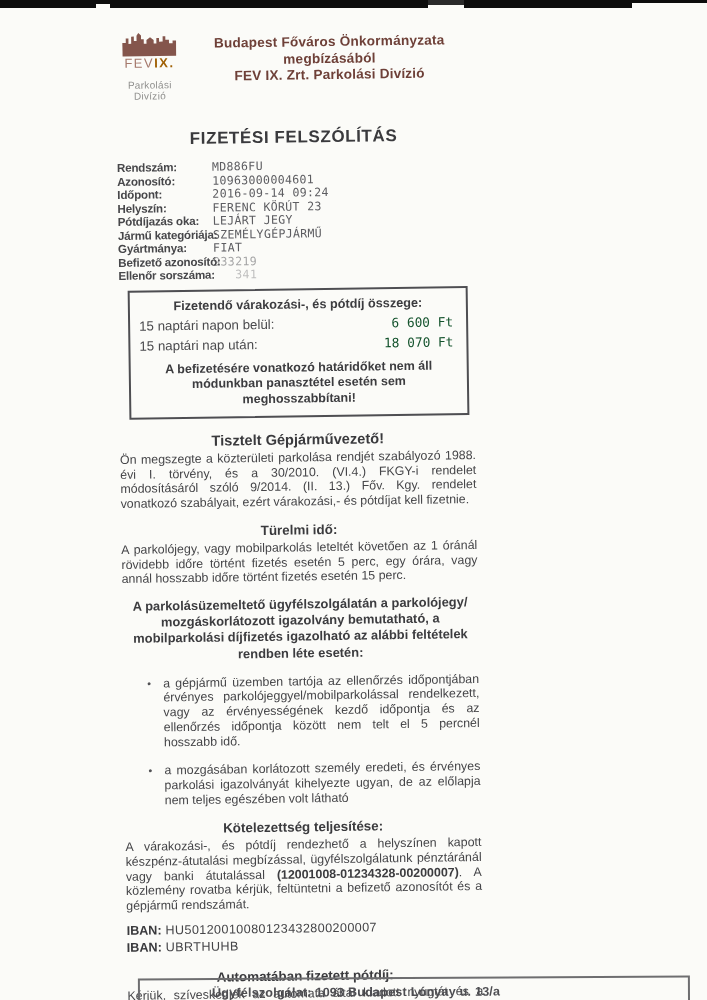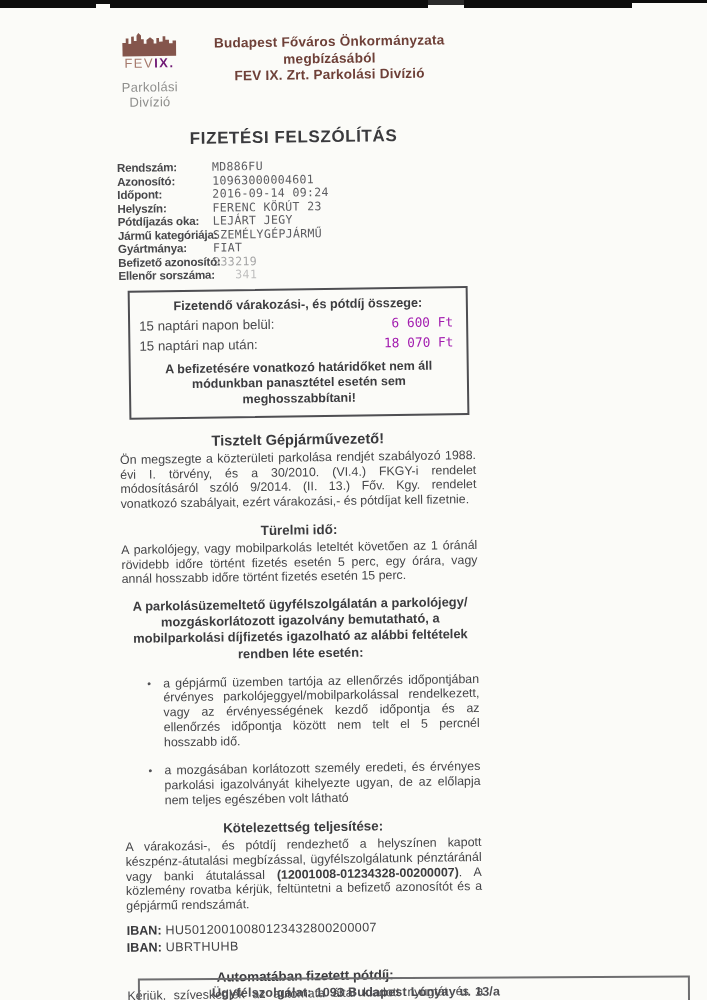--- a/index.html
+++ b/index.html
@@ -8,41 +8,41 @@
   
   .strip{position:absolute;background:#0d0d0d;}
   
   .doc{position:absolute;left:114px;top:30px;width:356px;
        transform:rotate(-0.8deg);transform-origin:top left;}
   .hdr{position:relative;min-height:76px;}
   .logo{position:absolute;left:0;top:2px;width:70px;text-align:center;}
   .logo svg{display:block;margin:0 auto;}
   .logo-word{font-size:13px;letter-spacing:1.5px;margin-top:-2px;}
   .logo-fev{color:#a5796c;font-weight:400;margin-top:40px;}
-  .logo-ix{color:#701a75;font-weight:bold;}
-  .logo-div{font-size:13px;color:#8f8f8d;margin-top:9px;letter-spacing:.3px;}
+  .logo-ix{color:#a16207;font-weight:bold;}
+  .logo-div{font-size:10px;color:#8f8f8d;margin-top:9px;letter-spacing:.3px;}
   .org{margin-left:74px;padding-top:7px;text-align:center;font-weight:bold;
        color:#6e4038;font-size:13.6px;line-height:16.5px;letter-spacing:.2px;}
   .title{text-align:center;font-size:17px;font-weight:bold;color:#3a3a3d;
          letter-spacing:.6px;margin-top:24px;}
   
   .fields{margin-top:11px;}
   .frow{position:relative;height:13.5px;font-size:11.6px;}
   .flabel{position:absolute;left:1px;top:0;font-weight:bold;color:#47474a;
           letter-spacing:-.2px;white-space:nowrap;}
   .fvalue{position:absolute;left:96px;top:0;font-family:"DejaVu Sans Mono",monospace;
           font-size:11.6px;color:#5d5d61;white-space:pre;letter-spacing:.3px;}
   .fade1{opacity:.55;}
   .fade2{opacity:.38;}
   
   .pbox{margin:8px 0 0 10px;width:318px;border:2px solid #4e4e52;padding:7px 9px 9px;}
   .pbox-title{text-align:center;font-weight:bold;font-size:12.7px;color:#3c3c3f;}
   .prow{display:flex;justify-content:space-between;align-items:baseline;margin-top:5px;}
   .prow-label{font-size:13.3px;color:#4a4a4d;}
-  .prow-amt{font-family:"DejaVu Sans Mono",monospace;font-size:12.8px;color:#a21caf;
+  .prow-amt{font-family:"DejaVu Sans Mono",monospace;font-size:12.8px;color:#14532d;
             white-space:pre;margin-right:4px;}
   .pbox-note{margin-top:9px;text-align:center;font-weight:bold;font-size:12.5px;
              line-height:15.5px;color:#3c3c3f;}
   
   .sec-h{margin:13px 0 2px;text-align:center;font-weight:bold;font-size:13.4px;color:#3a3a3d;}
   .sec-h.big{font-size:14.6px;margin-top:14px;}
   .para{font-size:12.4px;line-height:14.7px;text-align:justify;color:#454548;margin:3px 0 0;}
   .para-bc{font-weight:bold;text-align:center;font-size:12.9px;line-height:16.2px;
            color:#3c3c3f;margin:12px 4px 0;}
   .blist{margin:13px 0 0 24px;}

